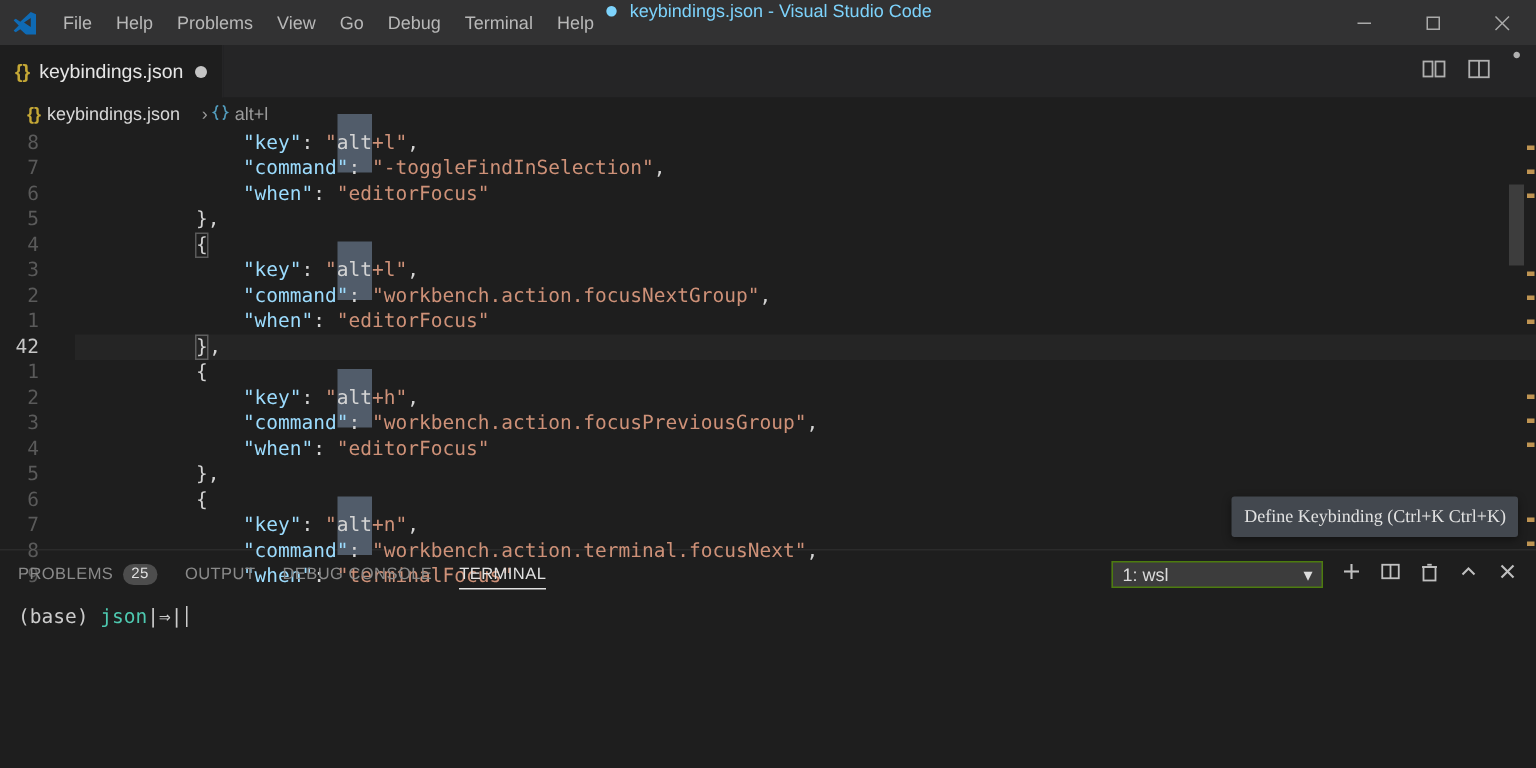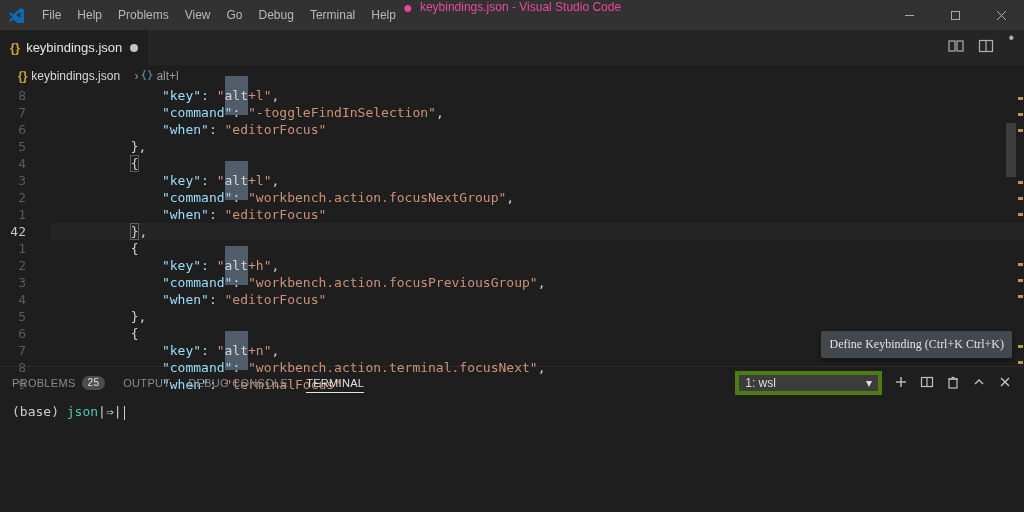--- a/index.html
+++ b/index.html
@@ -1,21 +1,21 @@
 <!DOCTYPE html>
 <html><head>
 <meta charset="utf-8">
 <style>
   * { margin:0; padding:0; box-sizing:border-box; }
   html,body { width:1024px; height:512px; background:#1e1e1e; font-family:"Segoe UI",Arial,sans-serif; color:#cccccc; overflow:hidden; font-size:13px; }
   .titlebar { height:30px; background:#323233; display:flex; align-items:flex-start; position:relative; }
   .titlebar .logo { width:34px; height:30px; display:flex; align-items:center; justify-content:center; }
   .titlebar .menu { display:flex; }
   .titlebar .menu div { padding:0 8px; line-height:30px; color:#b8b8b8; font-size:12px; cursor:default; }
-  .titlebar .center { position:absolute; left:0; right:0; text-align:center; pointer-events:none; font-size:12px; color:#ec4899; }
+  .titlebar .center { position:absolute; left:0; right:0; text-align:center; pointer-events:none; font-size:12px; color:#7dd3fc; }
   .titlebar .center .dot { font-size:16px; line-height:0; vertical-align:middle; margin-right:4px; }
   .wincontrols { margin-left:auto; display:flex; }
   .wincontrols div { width:46px; height:30px; display:flex; align-items:center; justify-content:center; color:#aaaaaa; }
   .wincontrols svg { stroke:#aaaaaa; fill:none; }
 
   .tabbar { height:35px; background:#252526; display:flex; align-items:center; }
   .tab { height:35px; background:#1e1e1e; display:flex; align-items:center; padding:0 10px; gap:6px; font-size:13px; color:#e6e6e6; border-right:1px solid #252526; }
   .tab .brace { color:#c5a836; font-weight:bold; }
   .tab .tabdot { width:8px; height:8px; border-radius:50%; background:#c5c5c5; margin-left:2px; }
   .tabbar-right { margin-left:auto; display:flex; gap:14px; padding-right:10px; color:#b0b0b0; }
@@ -46,21 +46,21 @@
   .scrollbar-thumb { position:absolute; right:0; top:36px; width:10px; height:54px; background:rgba(121,121,121,0.35); }
 
   .tooltip { position:absolute; top:244px; right:12px; background:#43484f; color:#e2e2e2; font-size:12px; padding:5px 8px; border-radius:2px; box-shadow:0 2px 6px rgba(0,0,0,0.4); font-family:"Segoe UI"; }
 
   .panel { height:146px; background:#1e1e1e; border-top:1px solid #2b2b2b; display:flex; flex-direction:column; }
   .panel-tabs { height:31px; display:flex; align-items:center; padding:0 12px; font-size:11px; color:#8a8a8a; gap:18px; position:relative; }
   .panel-tabs .ptab { text-transform:uppercase; letter-spacing:0.3px; cursor:default; display:flex; gap:6px; align-items:center; }
   .panel-tabs .ptab.active { color:#e2e2e2; border-bottom:1px solid #e2e2e2; padding-bottom:3px; margin-bottom:-4px; }
   .badge { background:#4d4d4d; color:#e2e2e2; border-radius:8px; font-size:10px; padding:0px 6px; line-height:14px; }
   .panel-right { margin-left:auto; display:flex; align-items:center; gap:12px; color:#c0c0c0; }
-  .panel-right .term-select { font-size:12px; color:#dcdcdc; display:flex; align-items:center; gap:90px; border:4px solid #4d7c0f; padding:1px 6px; background:#3c3c3c; }
+  .panel-right .term-select { font-size:12px; color:#dcdcdc; display:flex; align-items:center; gap:90px; border:1px solid #4d7c0f; padding:1px 6px; background:#3c3c3c; }
   .panel-right svg { stroke:#c0c0c0; }
 
   .term { flex:1; padding:6px 12px; font-family:Consolas,monospace; font-size:13px; }
   .term .base { color:#cccccc; }
   .term .temp { color:#4ec9b0; }
   .term .cursor { display:inline-block; width:1px; height:14px; background:#cccccc; margin-left:2px; vertical-align:middle; }
 </style>
 </head>
 <body>
 

